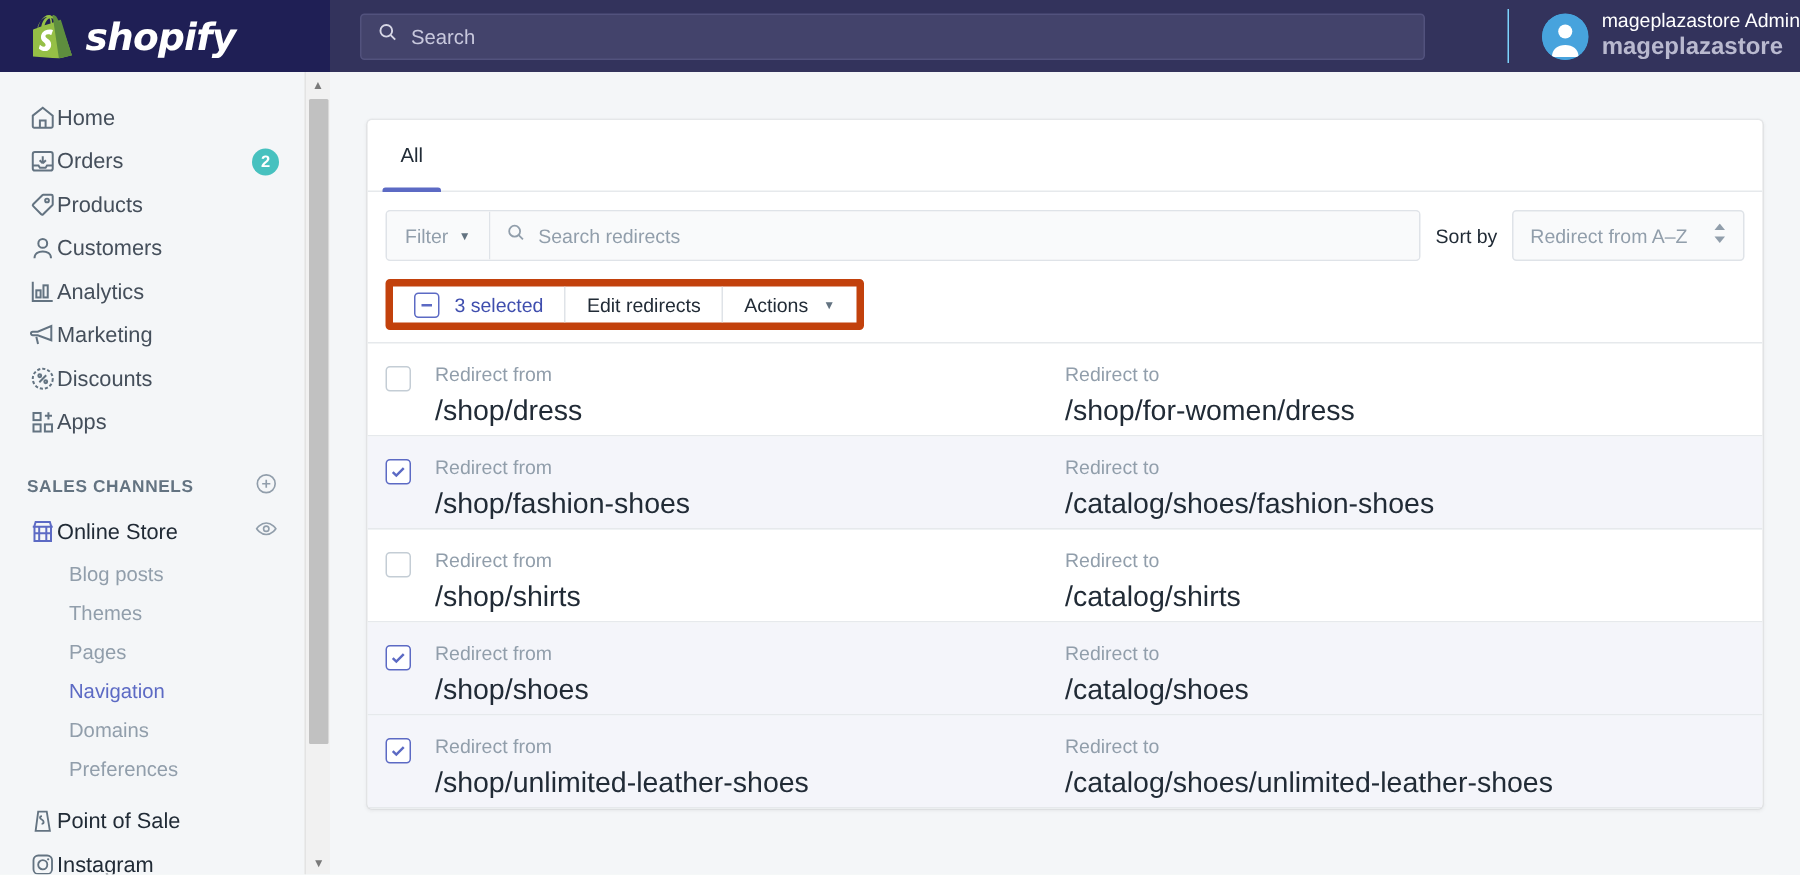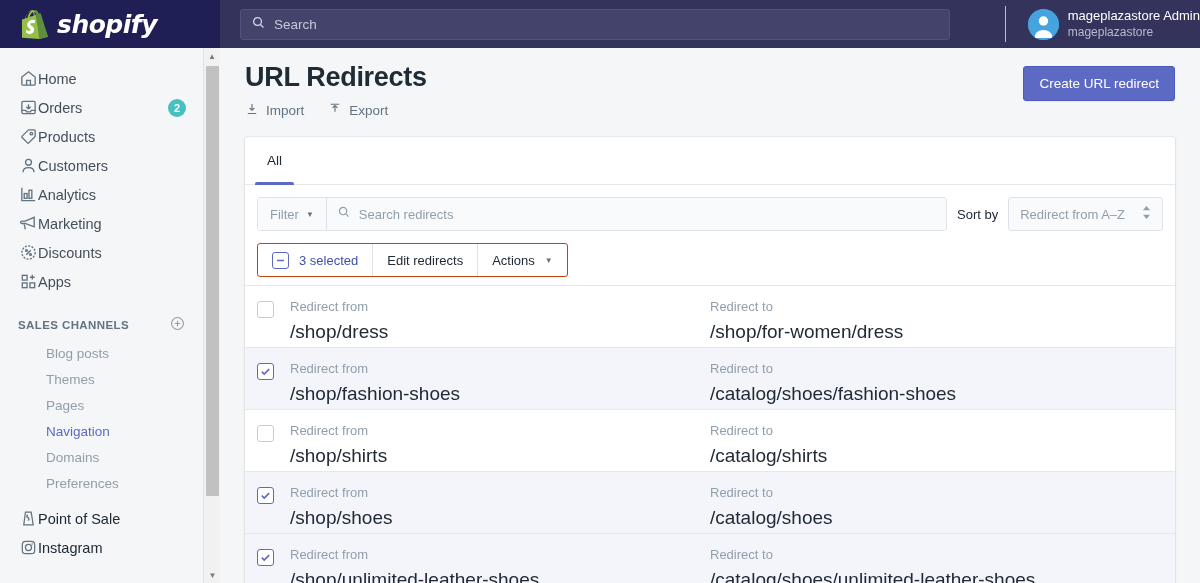--- a/index.html
+++ b/index.html
@@ -99,21 +99,21 @@
     margin-left: auto; padding-left: 22px; cursor: pointer;
     border-left: 1px solid #7dd3fc; height: 36px;
   }
   .avatar {
     width: 31px; height: 31px; border-radius: 50%;
     background: #47a3dd; display: flex; align-items: flex-end;
     justify-content: center; overflow: hidden; flex: 0 0 31px;
   }
   .user-txt { line-height: 1.25; }
   .user-name { color: #fff; font-size: 13px; }
-  .user-sub { color: #b9b9cf; font-size: 12px; }
+  .user-sub { color: #b9b9cf; font-size: 16px; font-weight: bold; }
 
   .content { padding: 14px 25px 0 25px; }
   .page-head { display: flex; align-items: flex-start; }
   .page-title {
     font-size: 27px; color: #212b36; font-weight: bold;
     letter-spacing: -0.3px; margin-bottom: 9px;
   }
   .actions-row { display: flex; gap: 24px; }
   .act-link {
     display: flex; align-items: center; gap: 7px;
@@ -161,21 +161,21 @@
   }
   .sr-ph { color: #919eab; font-size: 13px; }
   .sortby-label { font-size: 13px; color: #212b36; }
   .sort-select {
     border: 1px solid #dfe3e8; border-radius: 3px; background: #f9fafb;
     height: 34px; display: flex; align-items: center; gap: 17px;
     padding: 0 11px; font-size: 13px; color: #919eab; cursor: pointer;
   }
 
   .bulkbar {
-    display: flex; margin: 0 12px 8px 12px; border: 1px solid #c2410c;
+    display: flex; margin: 0 12px 8px 12px; border: 5px solid #c2410c;
     border-radius: 3px; height: 34px; overflow: hidden;
     width: fit-content; background: #fff;
   }
   .bulk-cell {
     display: flex; align-items: center; gap: 10px; padding: 0 14px;
     font-size: 13px; color: #212b36; cursor: pointer;
     border-right: 1px solid #dfe3e8;
   }
   .bulk-cell:last-child { border-right: none; }
   .bulk-sel-text { color: #3f4eae; }
@@ -311,20 +311,36 @@
       <div class="section-head">
         <span class="section-title">SALES CHANNELS</span>
         <span>
           <svg width="17" height="17" viewBox="0 0 20 20" fill="none" stroke="#919eab" stroke-width="1.3">
             <circle cx="10" cy="10" r="7"></circle>
               <path d="M10 6.8v6.4M6.8 10h6.4"></path>
           </svg>
         </span>
       </div>
 
+      <div class="nav-item">
+        <span class="nav-icon channel-icon-blue">
+          <svg width="19" height="19" viewBox="0 0 20 20" fill="none" stroke="#5c6ac4" stroke-width="1.4">
+            <path d="M3 6.5h14M4 6.5L5 3.2h10l1 3.3"></path>
+            <path d="M4.2 6.5v10h11.6v-10"></path>
+            <path d="M7.5 6.5v10M12.5 6.5v10M4.2 11h11.6"></path>
+          </svg>
+        </span>
+        <span class="nav-label store-label">Online Store</span>
+        <span>
+          <svg width="17" height="17" viewBox="0 0 20 20" fill="none" stroke="#919eab" stroke-width="1.3">
+            <path d="M2.5 10S5.3 5.5 10 5.5 17.5 10 17.5 10 14.7 14.5 10 14.5 2.5 10 2.5 10z"></path>
+            <circle cx="10" cy="10" r="2.1"></circle>
+          </svg>
+        </span>
+      </div>
 
       <div class="sub-item">
         <span>Blog posts</span>
       </div>
       <div class="sub-item">
         <span>Themes</span>
       </div>
       <div class="sub-item">
         <span>Pages</span>
       </div>
@@ -392,44 +408,20 @@
         </span>
         <span class="user-txt">
           <div class="user-name">mageplazastore Admin</div>
           <div class="user-sub">mageplazastore</div>
         </span>
       </div>
     </header>
 
     <div class="content">
 
-      <div class="page-head">
-        <div>
-          <h1 class="page-title">URL Redirects</h1>
-          <div class="actions-row">
-            <span class="act-link">
-              <span>
-                <svg width="14" height="14" viewBox="0 0 20 20" fill="none" stroke="#637381" stroke-width="1.6">
-                  <path d="M10 3v9m0 0l-3.4-3.4M10 12l3.4-3.4M4 16.5h12"></path>
-                </svg>
-              </span>
-              <span>Import</span>
-            </span>
-            <span class="act-link">
-              <span>
-                <svg width="14" height="14" viewBox="0 0 20 20" fill="none" stroke="#637381" stroke-width="1.6">
-                  <path d="M10 14V5m0 0L6.6 8.4M10 5l3.4 3.4M4 3.2h12"></path>
-                </svg>
-              </span>
-              <span>Export</span>
-            </span>
-          </div>
-        </div>
-        <button class="btn-primary">Create URL redirect</button>
-      </div>
 
       <div class="card">
 
         <div class="tabs">
           <div class="tab active">
             <span>All</span>
           </div>
         </div>
 
         <div class="filter-row">

